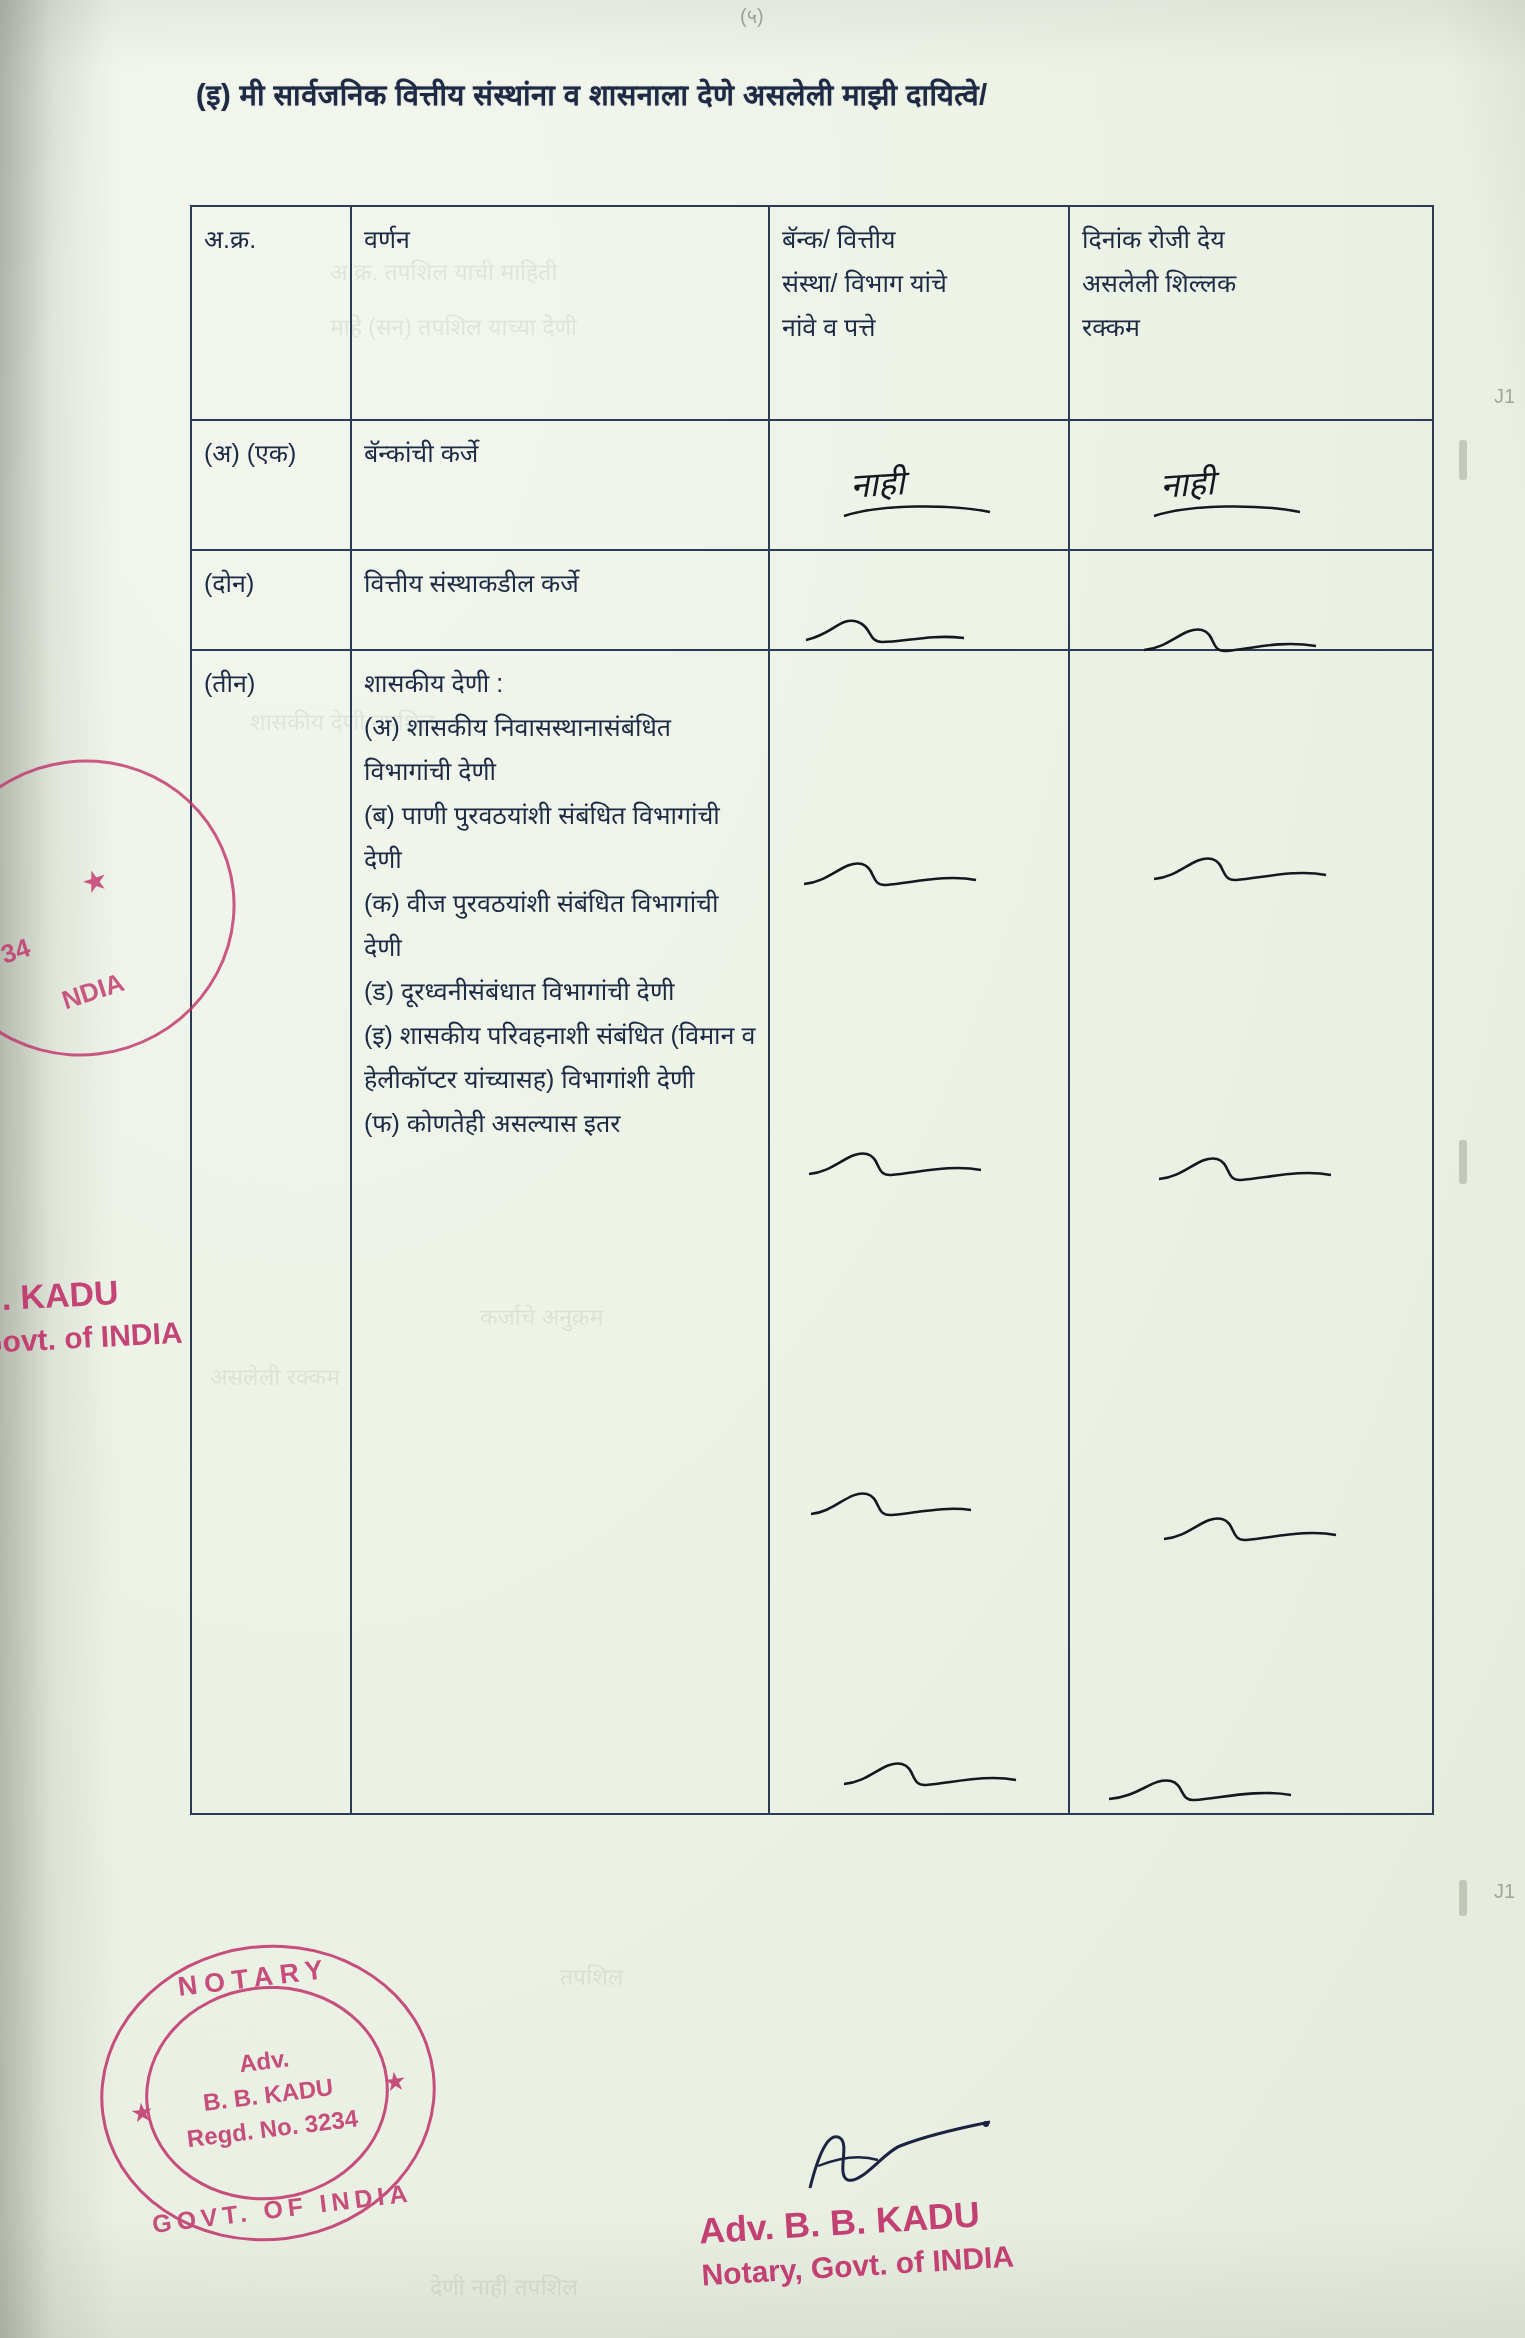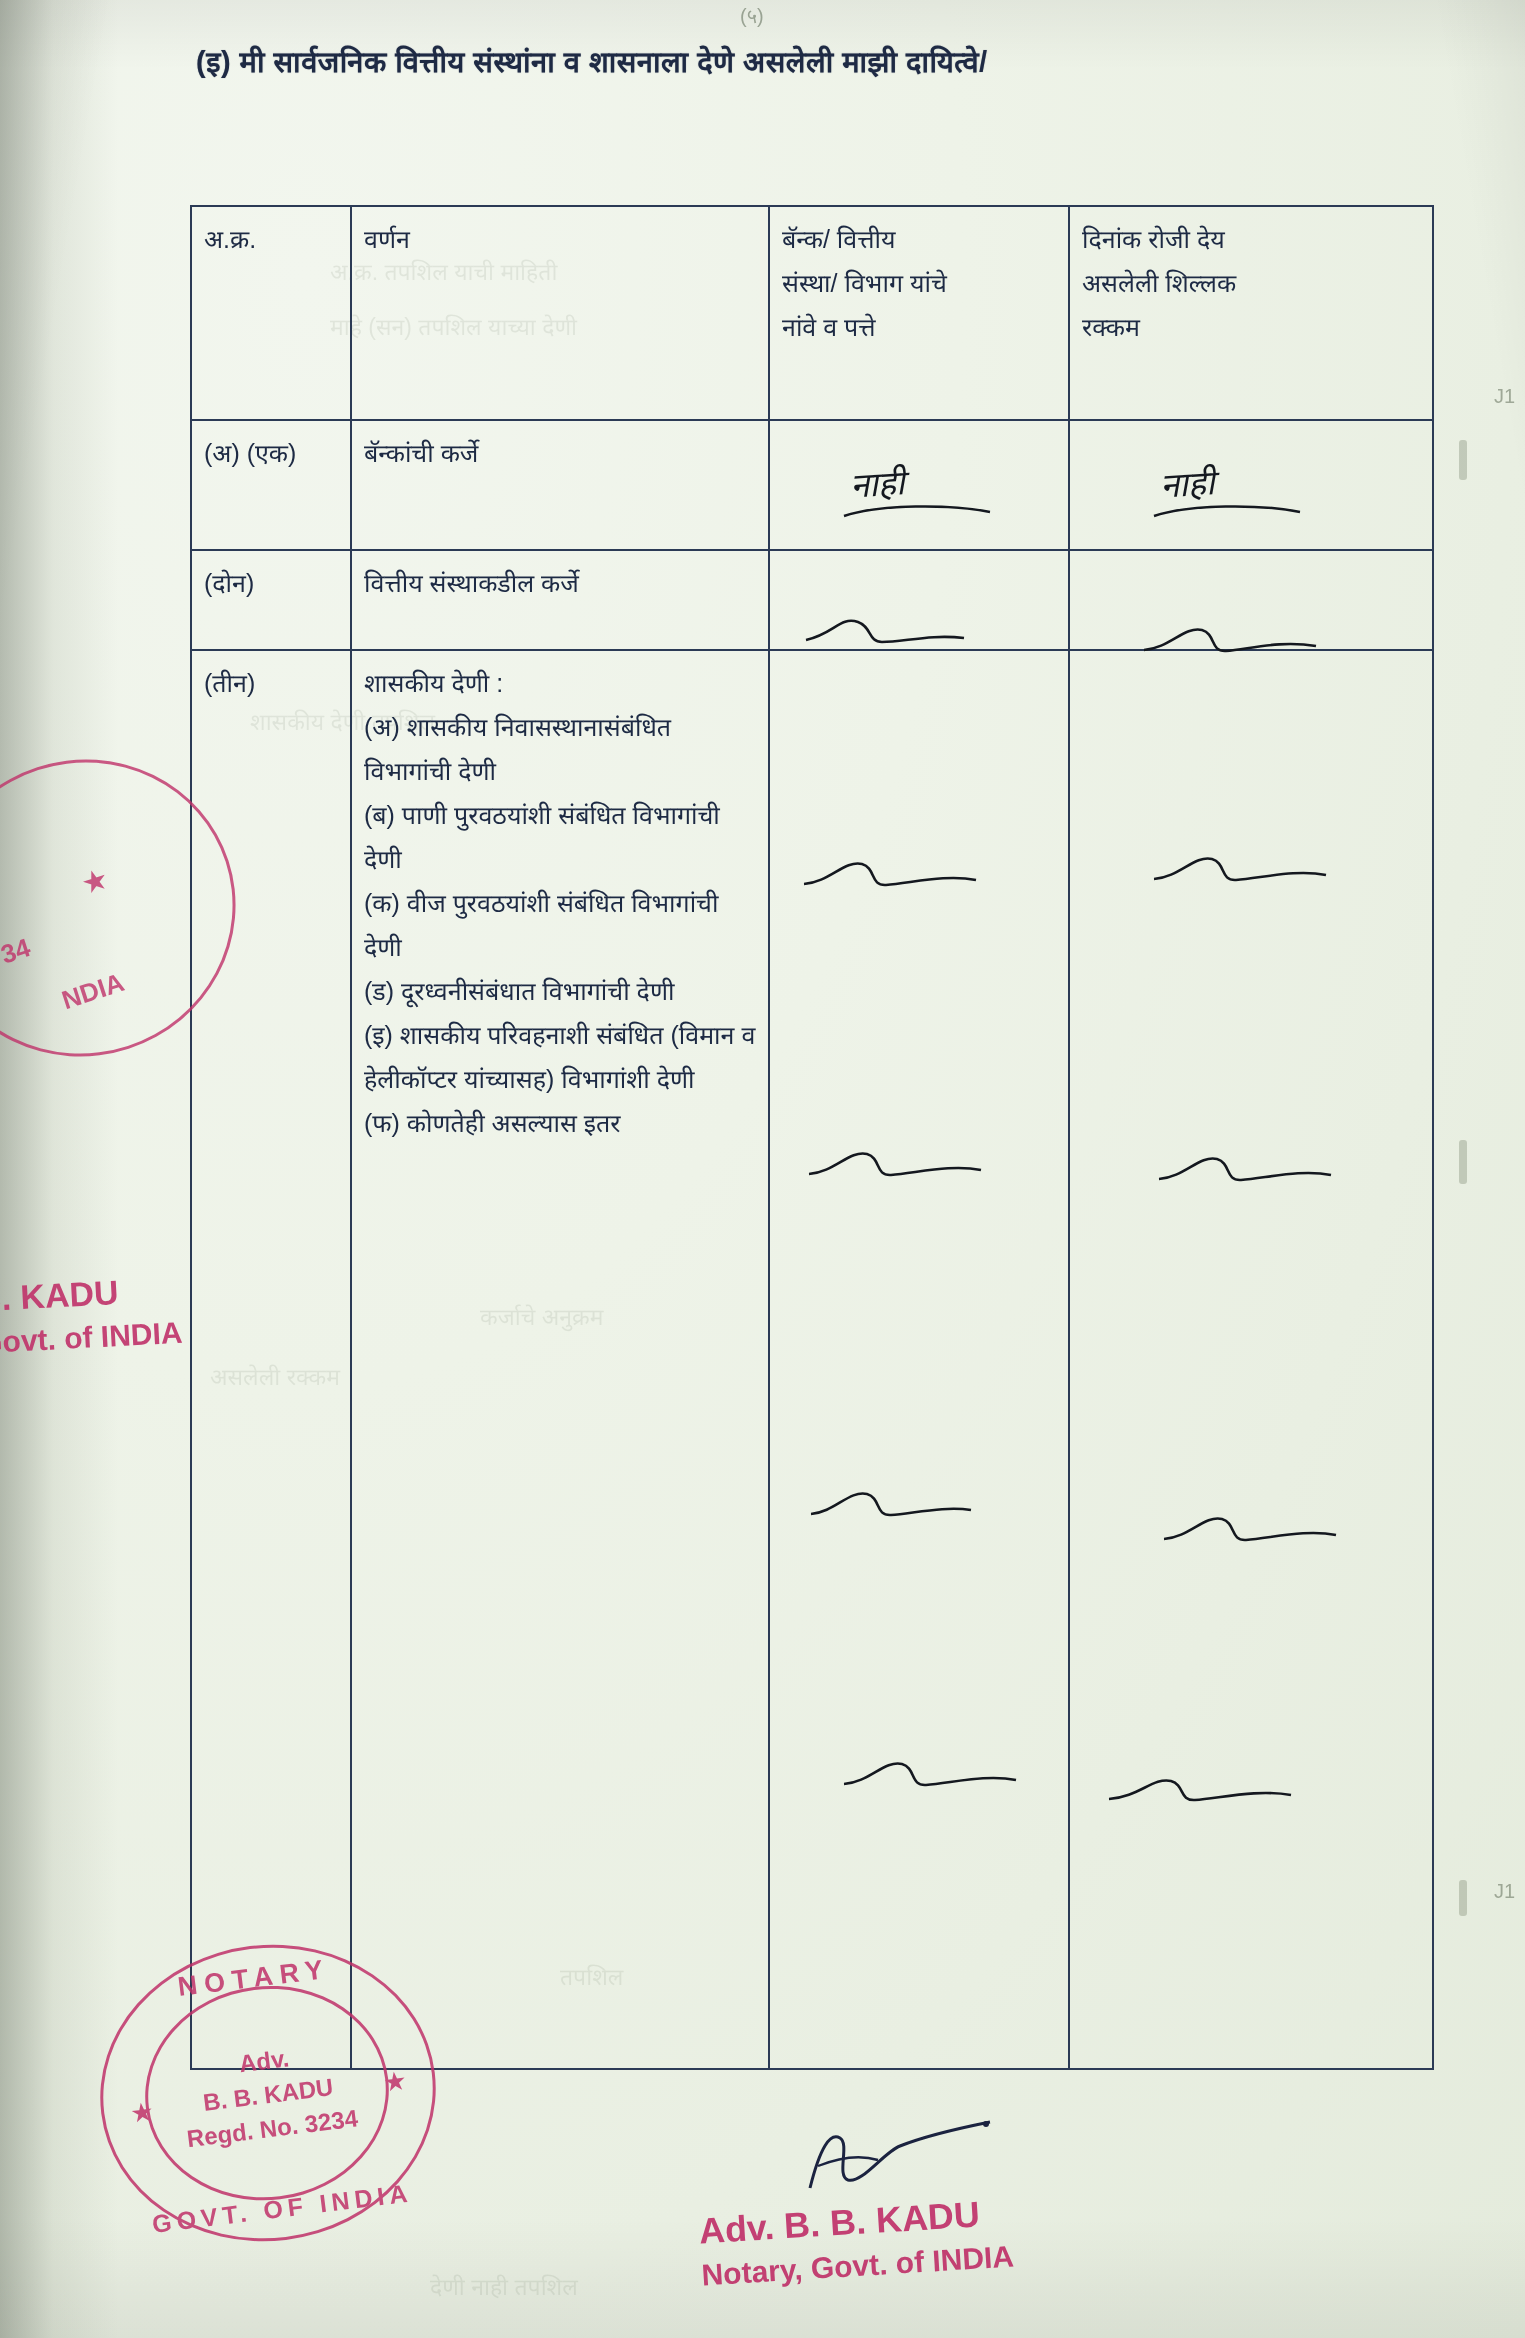--- a/index.html
+++ b/index.html
@@ -64,20 +64,21 @@
     width: 1300px;
   }
   .head-line {
     font-size: 29px;
     font-weight: bold;
     color: #1e2a44;
     letter-spacing: 0.5px;
     line-height: 48px;
     text-shadow: 0 0 1px rgba(30,40,70,0.45);
     font-family: "Liberation Sans", sans-serif;
+    margin-top: 33px;
   }
   #note-line {
     position: absolute;
     left: 196px;
     top: 150px;
     font-size: 26px;
     color: #23314e;
     font-family: "Liberation Sans", sans-serif;
   }
 
@@ -301,21 +302,21 @@
           <td>बॅन्कांची कर्जे</td>
           <td></td>
           <td></td>
         </tr>
         <tr style="height:100px;">
           <td class="cell-sn">(दोन)</td>
           <td>वित्तीय संस्थाकडील कर्जे</td>
           <td></td>
           <td></td>
         </tr>
-        <tr style="height:1419px;">
+        <tr style="height:1164px;">
           <td class="cell-sn">(तीन)</td>
           <td>
             <span class="sub-item">शासकीय देणी :</span>
             <span class="sub-item">(अ) शासकीय निवासस्थानासंबंधित विभागांची देणी</span>
             <span class="sub-item">(ब) पाणी पुरवठयांशी संबंधित विभागांची देणी</span>
             <span class="sub-item">(क) वीज पुरवठयांशी संबंधित विभागांची देणी</span>
             <span class="sub-item">(ड) दूरध्वनीसंबंधात विभागांची देणी</span>
             <span class="sub-item">(इ) शासकीय परिवहनाशी संबंधित (विमान व हेलीकॉप्टर यांच्यासह) विभागांशी देणी</span>
             <span class="sub-item">(फ) कोणतेही असल्यास इतर</span>
           </td>

